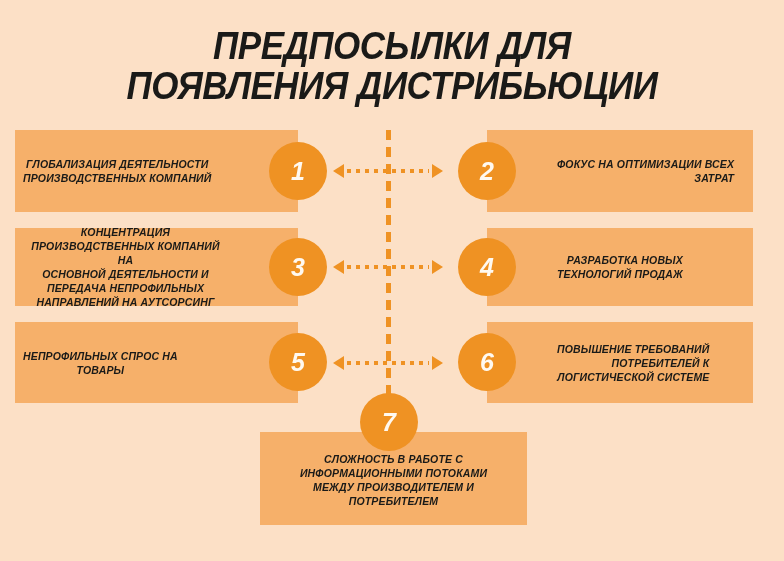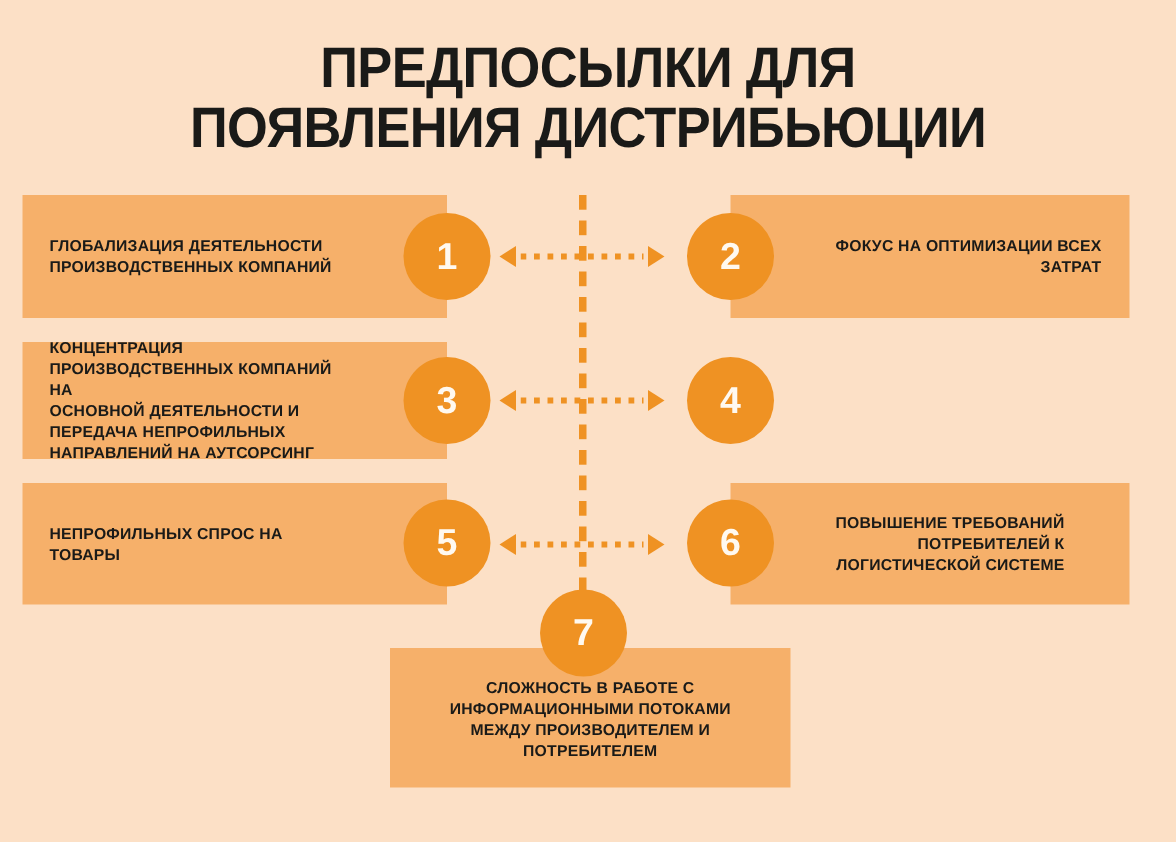--- a/index.html
+++ b/index.html
@@ -11,20 +11,21 @@
     height: 561px;
     background: #fce0c6;
     font-family: "Liberation Sans", sans-serif;
     overflow: hidden;
   }
   #canvas {
     position: relative;
     width: 784px;
     height: 471px;
     background: #fce0c6;
+    font-style: italic;
   }
 
   
   #title {
     position: absolute;
     left: 0;
     top: 26px;
     width: 784px;
     text-align: center;
     color: #1a1a18;
@@ -49,23 +50,23 @@
   .box-text {
     font-family: "Liberation Sans", sans-serif;
     font-weight: bold;
     font-size: 10.5px;
     line-height: 14px;
     color: #1a1a18;
     letter-spacing: 0.15px;
     white-space: pre-line;
   }
   .box.left .box-text {
-    padding-left: 18px;
+    padding-left: 8px;
     padding-right: 70px;
-    text-align: left;
+    text-align: center;
   }
   .box.right .box-text {
     padding-left: 70px;
     padding-right: 13px;
     text-align: right;
   }
   .box.bottom {
     justify-content: center;
     align-items: flex-start;
   }
@@ -165,20 +166,24 @@
     <div class="box-text">КОНЦЕНТРАЦИЯ
 ПРОИЗВОДСТВЕННЫХ КОМПАНИЙ НА
 ОСНОВНОЙ ДЕЯТЕЛЬНОСТИ И
 ПЕРЕДАЧА НЕПРОФИЛЬНЫХ
 НАПРАВЛЕНИЙ НА АУТСОРСИНГ</div>
   </div>
   <div class="circle" style="left:269px; top:238px;">
     <span>3</span>
   </div>
 
+  <div class="box right" style="left:487px; top:228px; width:266px; height:78px;">
+    <div class="box-text">РАЗРАБОТКА НОВЫХ
+ТЕХНОЛОГИЙ ПРОДАЖ</div>
+  </div>
   <div class="circle" style="left:458px; top:238px;">
     <span>4</span>
   </div>
 
   <div class="box left" style="left:15px; top:322px; width:283px; height:81px;">
     <div class="box-text">НЕПРОФИЛЬНЫХ СПРОС НА
 ТОВАРЫ</div>
   </div>
   <div class="circle" style="left:269px; top:333px;">
     <span>5</span>

